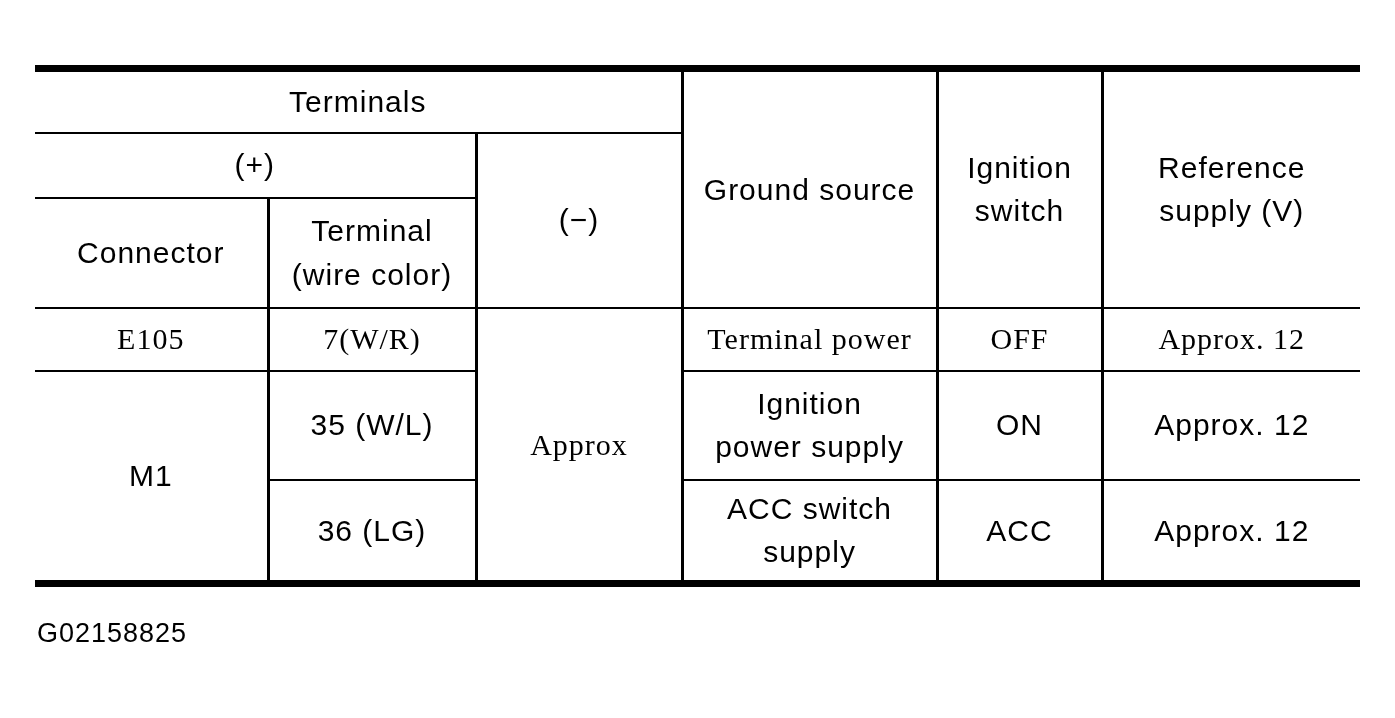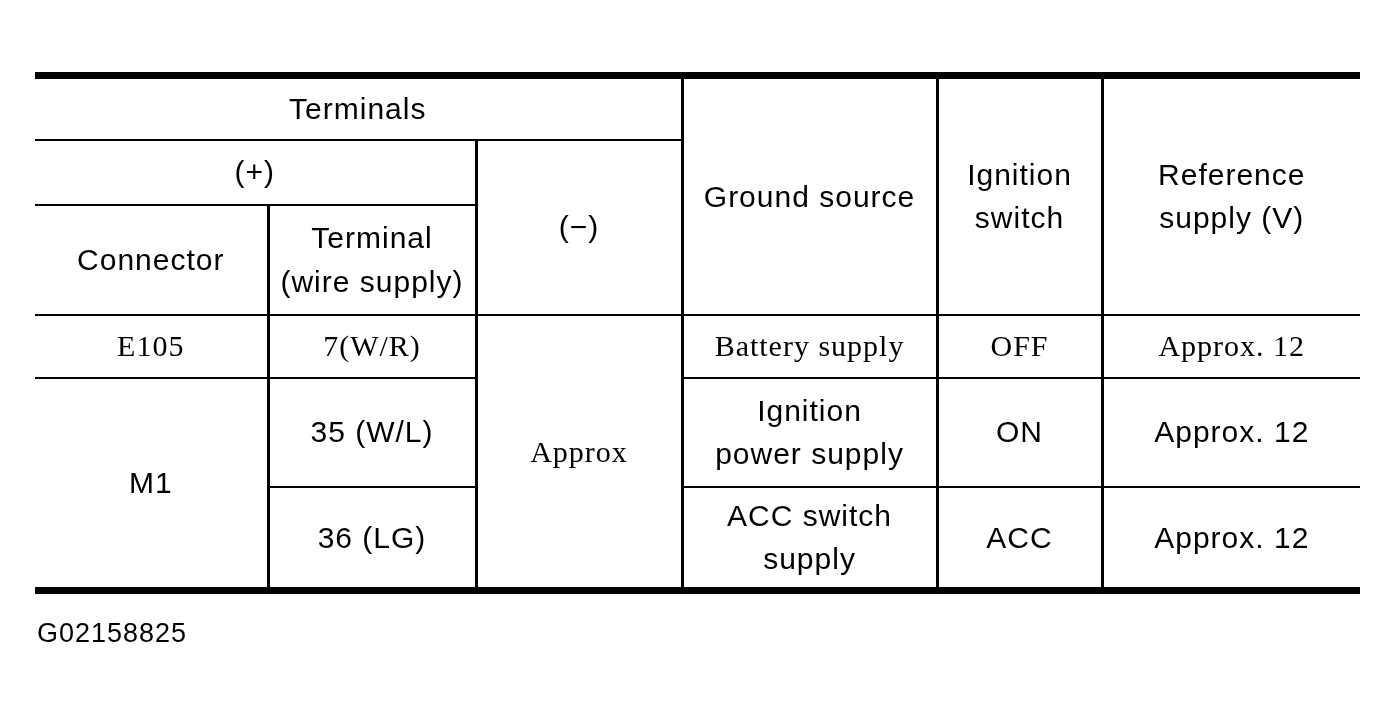--- a/index.html
+++ b/index.html
@@ -13,21 +13,21 @@
     position: relative;
     overflow: hidden;
     font-family: "Liberation Sans", sans-serif;
     color: #000000;
   }
 
   
   .vtable {
     position: absolute;
     left: 35px;
-    top: 72px;
+    top: 65px;
     width: 1325px;
     border-collapse: collapse;
     table-layout: fixed;
   }
   .vtable th, .vtable td {
     border: 3px solid #000;
     border-top-width: 2px;
     border-bottom-width: 2px;
     font-weight: normal;
     font-size: 30px;
@@ -85,27 +85,27 @@
       <th rowspan="3" class="b-top hdr-bottom no-right">Reference
 supply (V)</th>
     </tr>
     <tr class="r-plus">
       <th colspan="2" class="no-left">(+)</th>
       <th rowspan="2" class="hdr-bottom">(−)</th>
     </tr>
     <tr class="r-sub">
       <th class="no-left hdr-bottom">Connector</th>
       <th class="hdr-bottom">Terminal
-(wire supply)</th>
+(wire color)</th>
     </tr>
     <tr class="r-d1">
       <td class="no-left">E105</td>
       <td>7(W/R)</td>
       <td rowspan="3" class="b-bottom">Approx</td>
-      <td>Battery supply</td>
+      <td>Terminal power</td>
       <td>OFF</td>
       <td class="no-right">Approx. 12</td>
     </tr>
     <tr class="r-d2">
       <td rowspan="2" class="no-left b-bottom">M1</td>
       <td>35 (W/L)</td>
       <td>Ignition
 power supply</td>
       <td>ON</td>
       <td class="no-right">Approx. 12</td>

